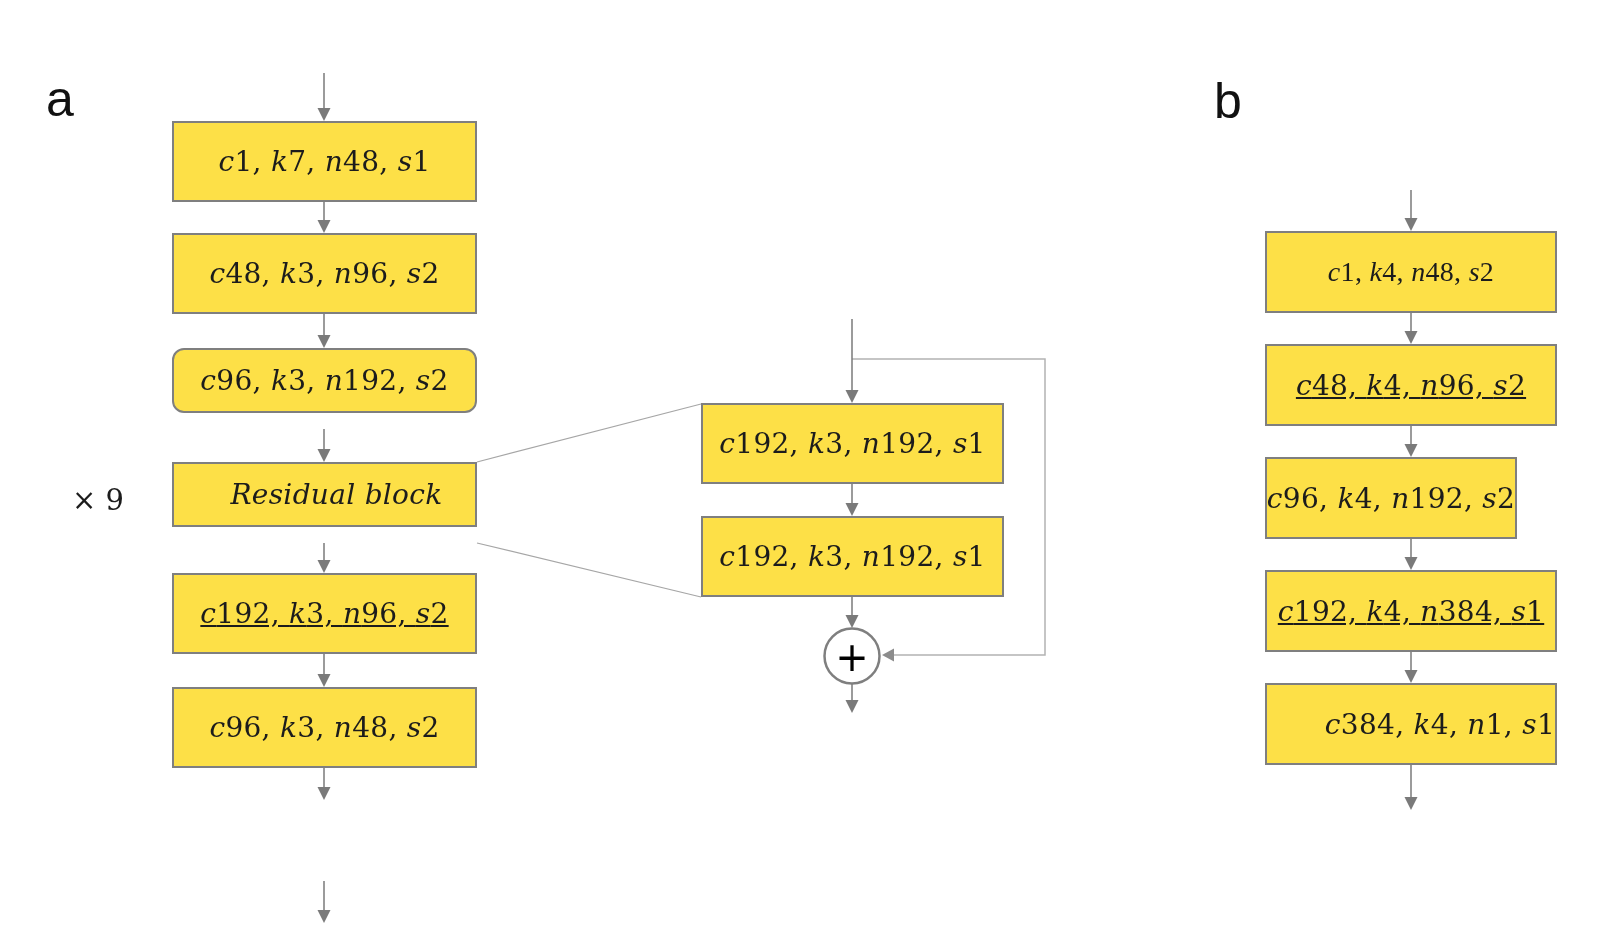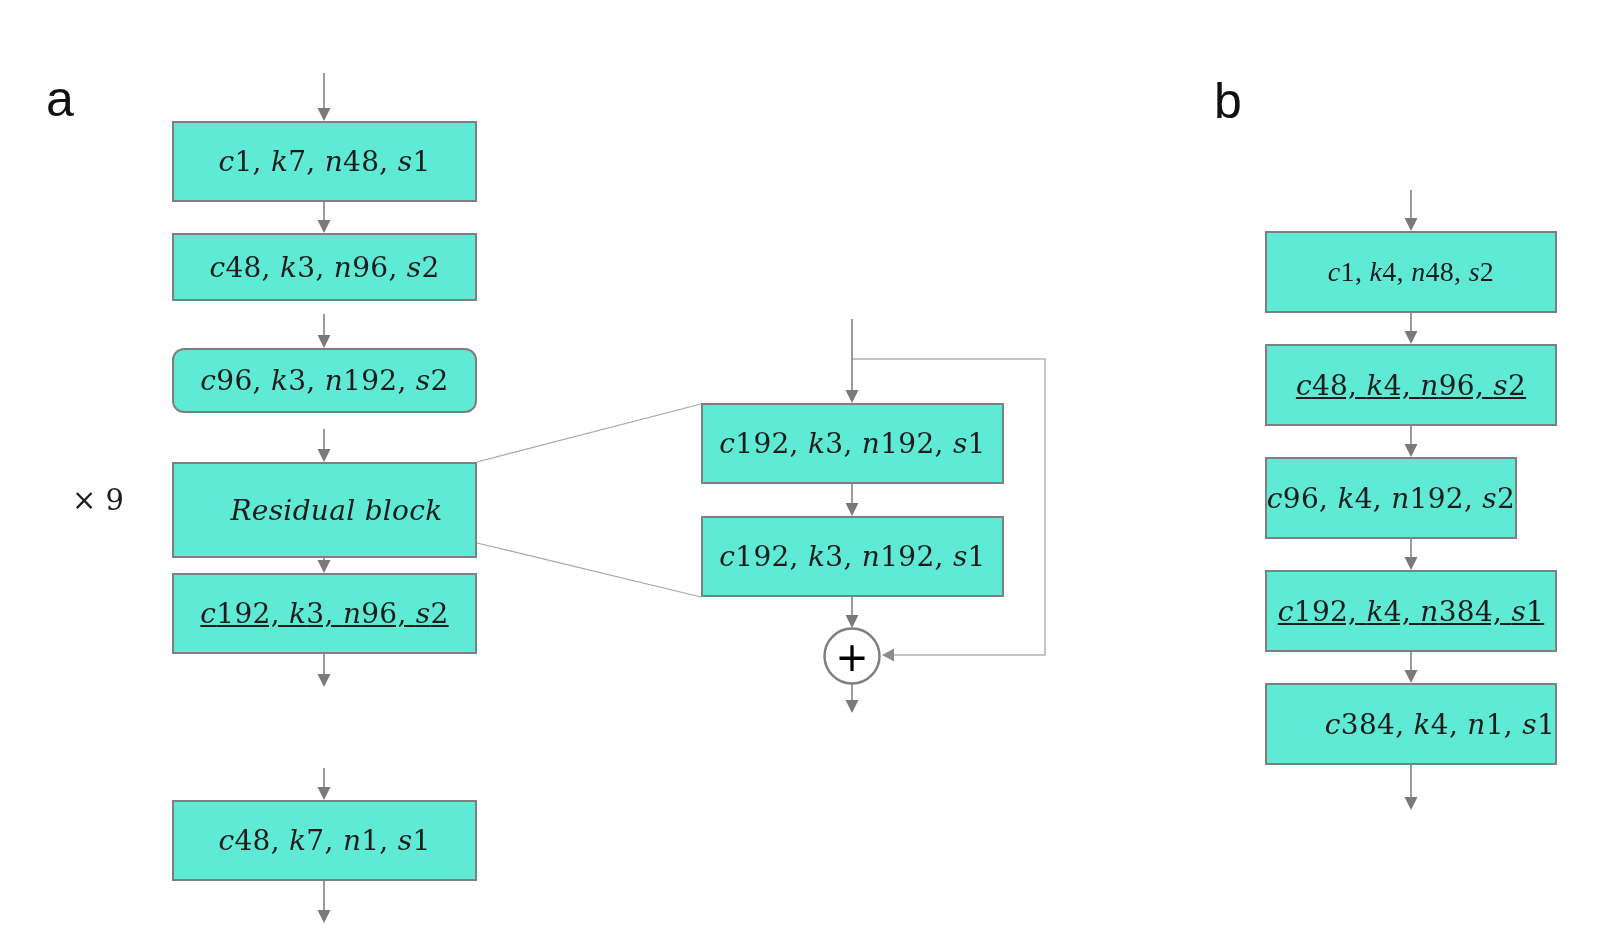--- a/index.html
+++ b/index.html
@@ -13,21 +13,21 @@
   }
   .lines-svg {
     position: absolute;
     left: 0; top: 0;
     width: 1620px; height: 948px;
     pointer-events: none;
   }
   .layer-box {
     position: absolute;
     box-sizing: border-box;
-    background: #5eead4;
+    background: #fde047;
     border: 2px solid #7f7f7f;
     display: flex;
     align-items: center;
     justify-content: center;
     font-family: "DejaVu Serif", serif;
     font-size: 28px;
     letter-spacing: 0.3px;
     color: #1c1c1c;
     white-space: nowrap;
   }
@@ -155,34 +155,34 @@
   </svg>
 
   <div class="panel-label" style="left:46px; top:74px;">a</div>
   <div class="panel-label" style="left:1214px; top:76px;">b</div>
 
   <div class="multiplier-label" style="left:72px; top:486px;">× 9</div>
 
   <div class="layer-box" style="left:172px; top:121px; width:305px; height:81px;">
     <span><i>c</i>1, <i>k</i>7, <i>n</i>48, <i>s</i>1</span>
   </div>
-  <div class="layer-box" style="left:172px; top:233px; width:305px; height:68px;">
+  <div class="layer-box" style="left:172px; top:233px; width:305px; height:81px;">
     <span><i>c</i>48, <i>k</i>3, <i>n</i>96, <i>s</i>2</span>
   </div>
   <div class="layer-box" style="left:172px; top:348px; width:305px; height:65px;border-radius:12px;">
     <span><i>c</i>96, <i>k</i>3, <i>n</i>192, <i>s</i>2</span>
   </div>
-  <div class="layer-box" style="left:172px; top:462px; width:305px; height:96px;padding-left:24px;">
+  <div class="layer-box" style="left:172px; top:462px; width:305px; height:65px;padding-left:24px;">
     <span><i>Residual</i> <i>block</i></span>
   </div>
   <div class="layer-box" style="left:172px; top:573px; width:305px; height:81px;text-decoration:underline;">
     <span><i>c</i>192, <i>k</i>3, <i>n</i>96, <i>s</i>2</span>
   </div>
-  <div class="layer-box" style="left:172px; top:800px; width:305px; height:81px;">
-    <span><i>c</i>48, <i>k</i>7, <i>n</i>1, <i>s</i>1</span>
+  <div class="layer-box" style="left:172px; top:687px; width:305px; height:81px;">
+    <span><i>c</i>96, <i>k</i>3, <i>n</i>48, <i>s</i>2</span>
   </div>
 
   <div class="layer-box" style="left:701px; top:403px; width:303px; height:81px;">
     <span><i>c</i>192, <i>k</i>3, <i>n</i>192, <i>s</i>1</span>
   </div>
   <div class="layer-box" style="left:701px; top:516px; width:303px; height:81px;">
     <span><i>c</i>192, <i>k</i>3, <i>n</i>192, <i>s</i>1</span>
   </div>
 
   <div class="layer-box" style="left:1265px; top:231px; width:292px; height:82px;font-family:Liberation Serif, serif;">

